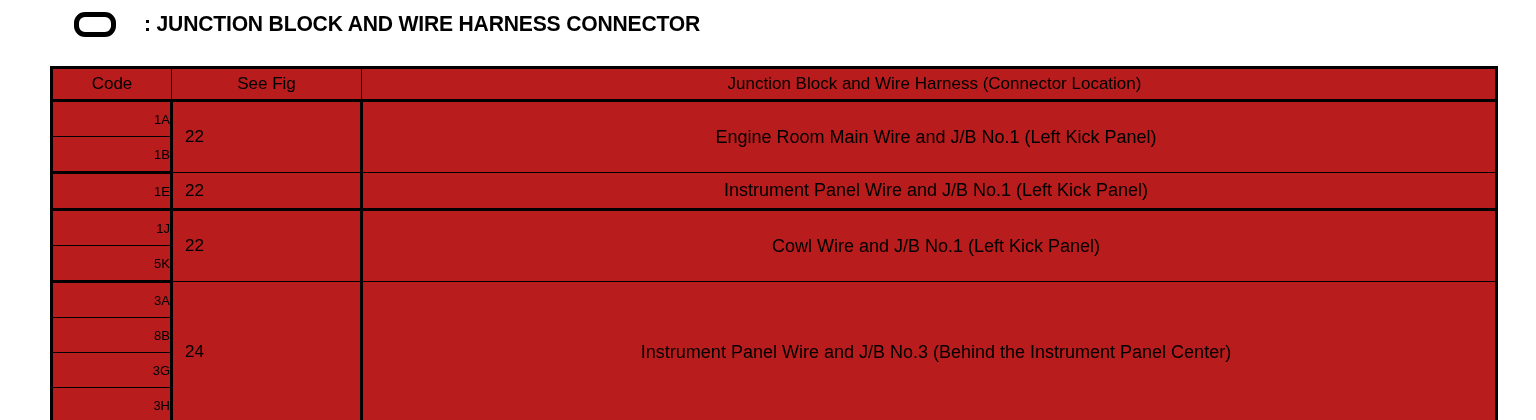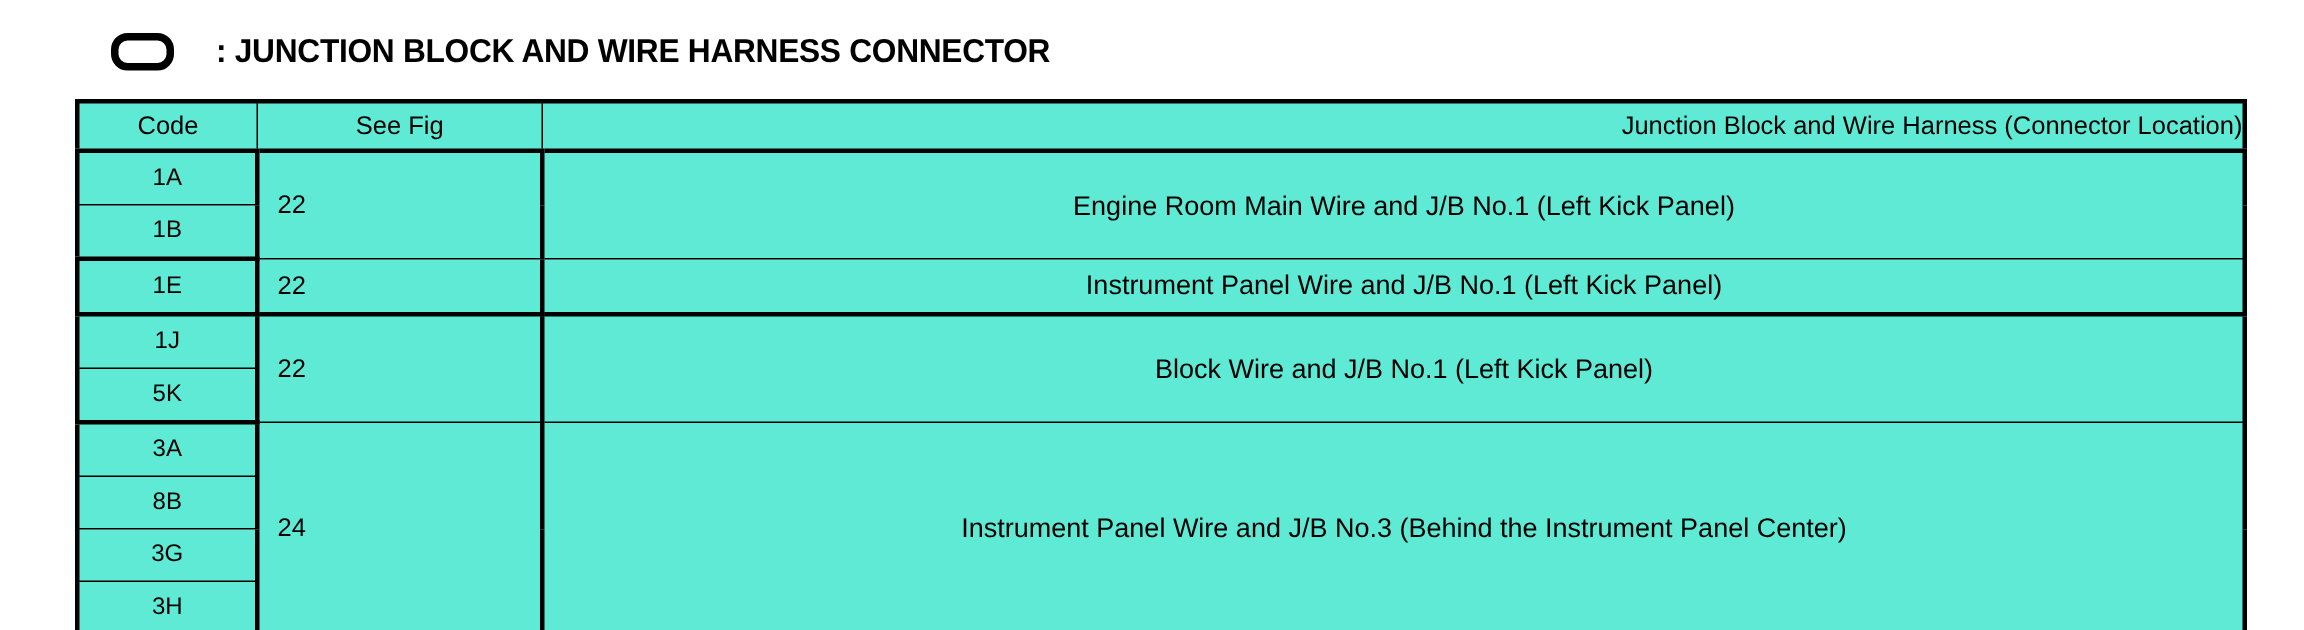--- a/index.html
+++ b/index.html
@@ -15,21 +15,21 @@
     font-family: "Liberation Sans", sans-serif;
     color: #000000;
     position: relative;
     -webkit-font-smoothing: none;
   }
 
   
   #legend-row {
     position: absolute;
     left: 74px;
-    top: 16px;
+    top: 6px;
     height: 36px;
     display: flex;
     align-items: center;
   }
   #connector-symbol {
     width: 42px;
     height: 25px;
     border: 5px solid #000;
     border-radius: 11px;
     box-sizing: border-box;
@@ -56,21 +56,21 @@
     border-collapse: collapse;
     table-layout: fixed;
     background: #fff;
   }
   #legend-table td,
   #legend-table th {
     border: 1px solid #000;
     padding: 0;
     font-weight: normal;
     vertical-align: middle;
-    background: #5eead4;
+    background: #b91c1c;
   }
   
   #legend-table {
     border: 3px solid #000;
     box-sizing: border-box;
   }
 
   .col-code   { width: 120px; }
   .col-seefig { width: 190px; }
   .col-desc   { width: 1135px; }
@@ -79,32 +79,32 @@
   thead td {
     height: 30px;
     border-bottom: 3px solid #000 !important;
   }
   .hdr-code,
   .hdr-seefig {
     text-align: center;
     font-size: 17px;
   }
   .hdr-desc {
-    text-align: right;
+    text-align: center;
     font-size: 17px;
     padding-left: 12px !important;
   }
 
   
   tbody td {
     height: 34px;
   }
   .cell-code {
-    text-align: center;
-    font-size: 16px;
+    text-align: right;
+    font-size: 13px;
     border-right: 3px solid #000 !important;
   }
   .cell-seefig {
     text-align: left;
     font-size: 17px;
     padding-left: 12px !important;
     border-right: 3px solid #000 !important;
     margin-top: 42px;
   }
   .cell-desc {
@@ -156,21 +156,21 @@
         <td class="cell-code">1B</td>
       </tr>
       <tr class="grp-end">
         <td class="cell-code">1E</td>
         <td class="cell-seefig" rowspan="1">22</td>
         <td class="cell-desc" rowspan="1">Instrument Panel Wire and J/B No.1 (Left Kick Panel)</td>
       </tr>
       <tr class="sub">
         <td class="cell-code">1J</td>
         <td class="cell-seefig" rowspan="2">22</td>
-        <td class="cell-desc" rowspan="2">Block Wire and J/B No.1 (Left Kick Panel)</td>
+        <td class="cell-desc" rowspan="2">Cowl Wire and J/B No.1 (Left Kick Panel)</td>
       </tr>
       <tr class="grp-end">
         <td class="cell-code">5K</td>
       </tr>
       <tr class="sub">
         <td class="cell-code">3A</td>
         <td class="cell-seefig" rowspan="4">24</td>
         <td class="cell-desc" rowspan="4">Instrument Panel Wire and J/B No.3 (Behind the Instrument Panel Center)</td>
       </tr>
       <tr class="sub">

